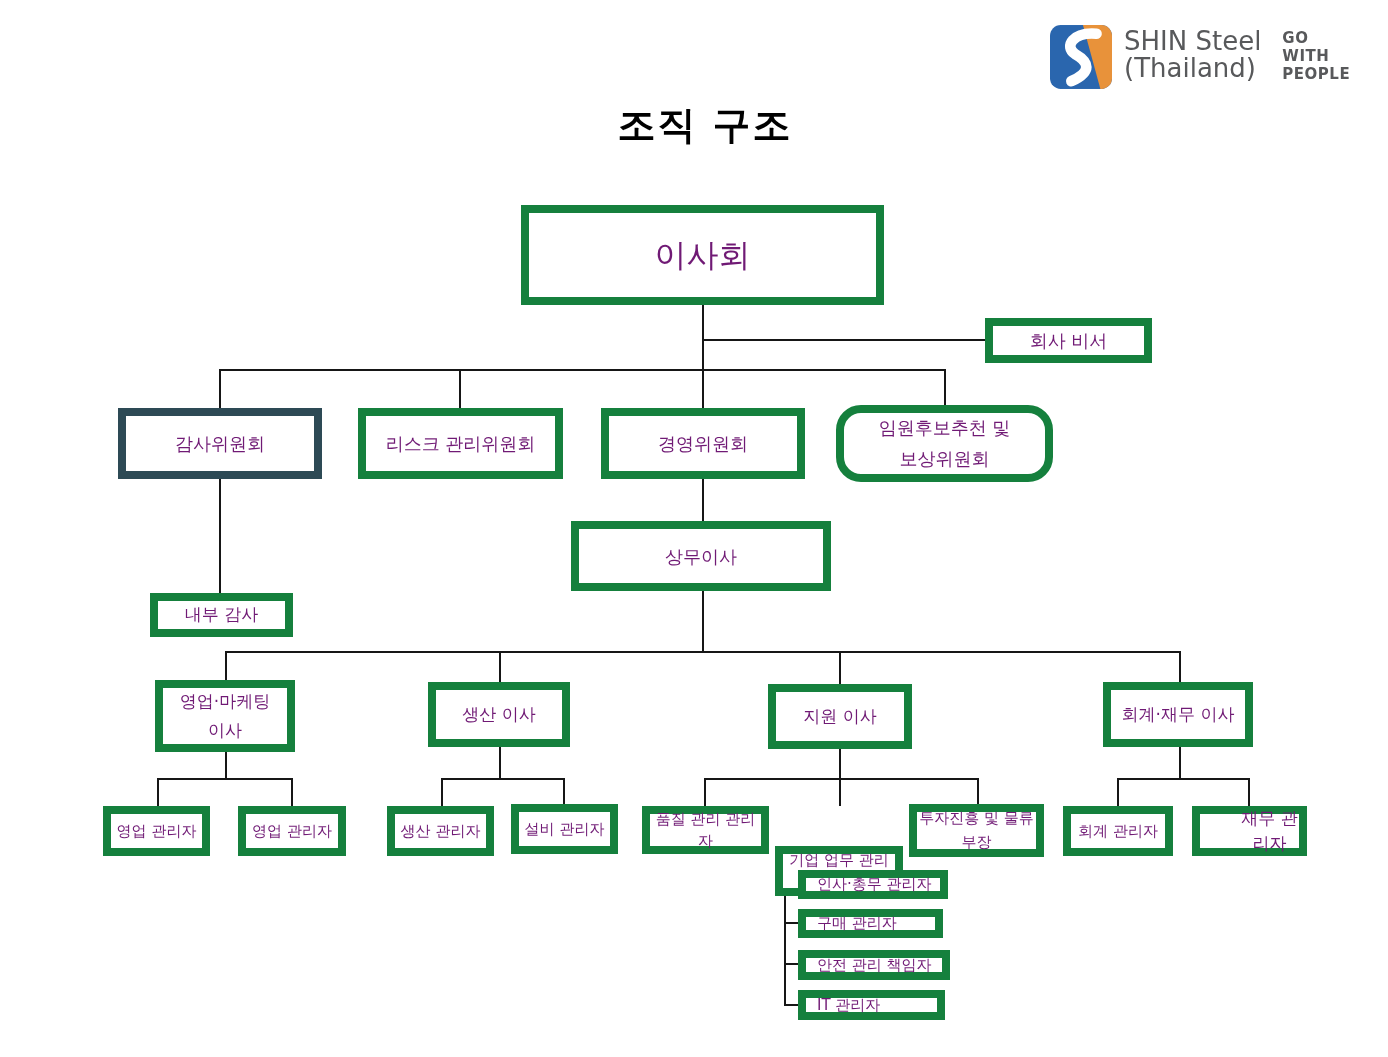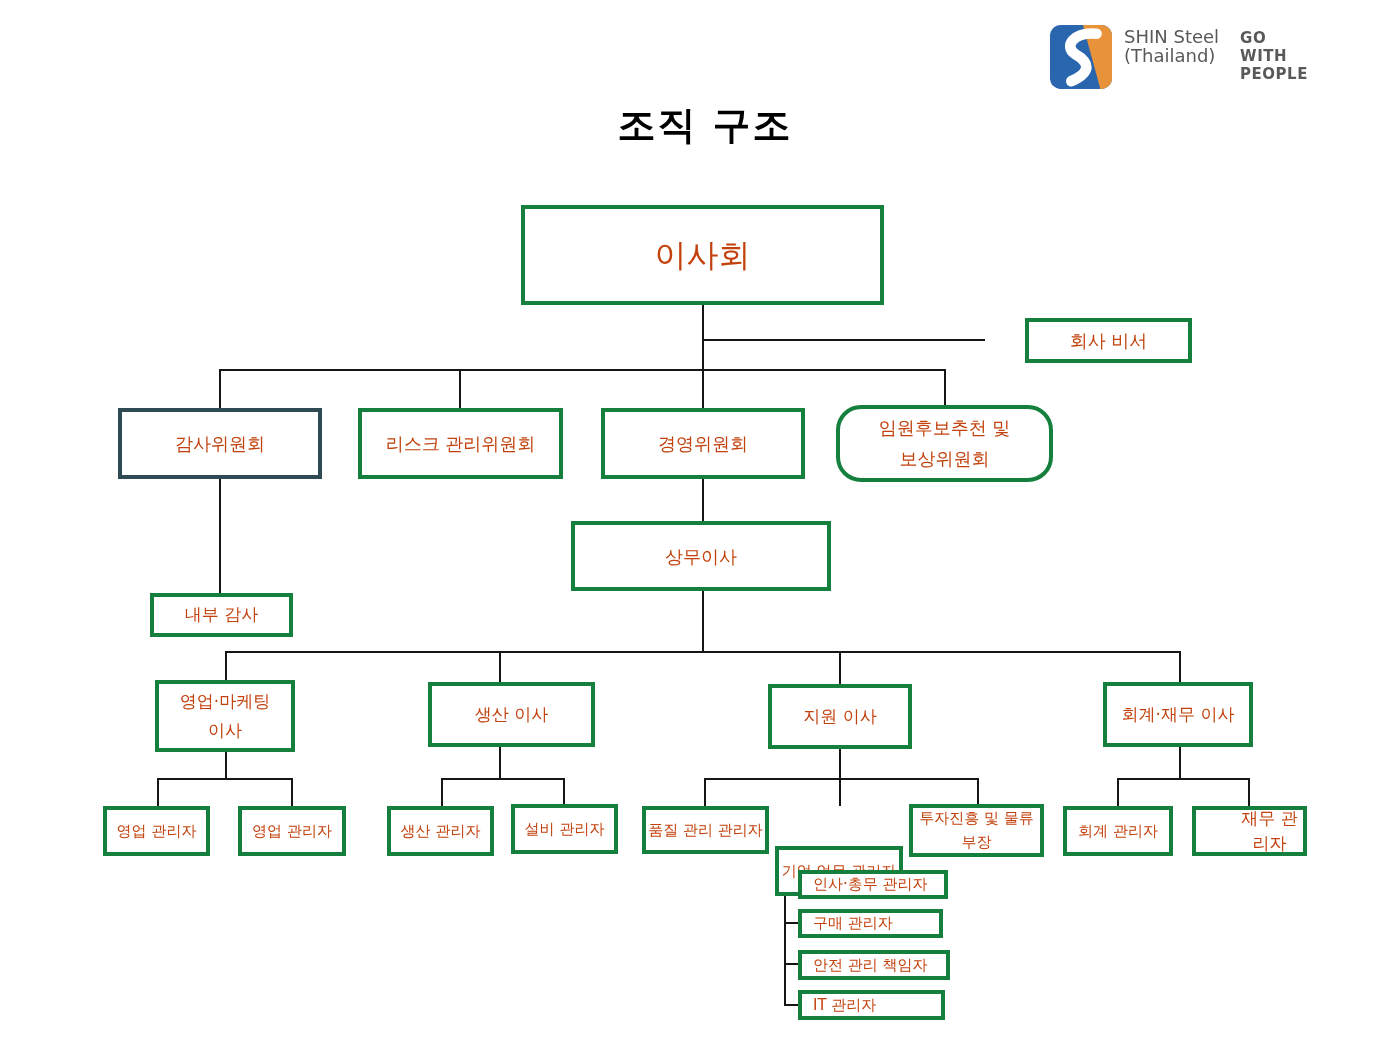--- a/index.html
+++ b/index.html
@@ -5,31 +5,31 @@
   html,body{margin:0;padding:0;background:#ffffff;}
   .page{
     position:relative;width:1388px;height:1057px;background:#ffffff;overflow:hidden;
     font-family:"DejaVu Sans","Liberation Sans",sans-serif;color:#111;
   }
   .title{
     position:absolute;left:0;top:100px;width:1410px;text-align:center;
     font-size:38px;font-weight:bold;color:#000;letter-spacing:2px;
   }
   .box{
-    position:absolute;background:#fff;border:4px solid #15803d;
+    position:absolute;background:#fff;border:8px solid #15803d;
     display:flex;align-items:center;justify-content:center;text-align:center;
-    line-height:1.5;white-space:pre-line;box-sizing:border-box;color:#c2410c;
+    line-height:1.5;white-space:pre-line;box-sizing:border-box;color:#701a75;
   }
   .box.left-align{justify-content:flex-start;text-align:left;padding-left:11px;}
   .hline,.vline{position:absolute;background:#161616;}
   .hline{height:2px;}
   .vline{width:2px;}
   
   .logo{position:absolute;left:1050px;top:25px;display:flex;align-items:flex-start;}
-  .logo-text{margin-left:12px;color:#58595b;font-size:18px;line-height:1.05;padding-top:3px;}
+  .logo-text{margin-left:12px;color:#58595b;font-size:26px;line-height:1.05;padding-top:3px;}
   .logo-slogan{margin-left:21px;color:#58595b;font-size:15px;font-weight:bold;line-height:1.2;padding-top:4px;letter-spacing:0.5px;}
 </style>
 </head>
 <body>
 
 <div class="page">
 
   <div class="logo">
     <svg width="62" height="64" viewBox="0 0 64 66">
       <defs>
@@ -89,39 +89,39 @@
   <div class="vline" style="left:1117px;top:778px;height:28px;"></div>
   <div class="vline" style="left:1248px;top:778px;height:28px;"></div>
   <div class="vline" style="left:784px;top:856px;height:150px;"></div>
   <div class="hline" style="left:784px;top:883px;width:14px;"></div>
   <div class="hline" style="left:784px;top:922px;width:14px;"></div>
   <div class="hline" style="left:784px;top:963px;width:14px;"></div>
   <div class="hline" style="left:784px;top:1004px;width:14px;"></div>
 
   <div class="box" style="left:521px;top:205px;width:363px;height:100px;font-size:32px;">이사회</div>
 
-  <div class="box" style="left:985px;top:318px;width:167px;height:45px;font-size:18px;margin-left:40px;">회사 비서</div>
+  <div class="box" style="left:985px;top:318px;width:167px;height:45px;font-size:18px;">회사 비서</div>
 
   <div class="box" style="left:118px;top:408px;width:204px;height:71px;font-size:18px;border-color:#2d4a55;">감사위원회</div>
 
   <div class="box" style="left:358px;top:408px;width:205px;height:71px;font-size:18px;">리스크 관리위원회</div>
 
   <div class="box" style="left:601px;top:408px;width:204px;height:71px;font-size:18px;">경영위원회</div>
 
   <div class="box" style="left:836px;top:405px;width:217px;height:77px;font-size:18px;line-height:1.7;border-radius:25px;">임원후보추천 및
 보상위원회</div>
 
   <div class="box" style="left:571px;top:521px;width:260px;height:70px;font-size:18px;">상무이사</div>
 
   <div class="box" style="left:150px;top:593px;width:143px;height:44px;font-size:17px;">내부 감사</div>
 
   <div class="box" style="left:155px;top:680px;width:140px;height:72px;font-size:17px;line-height:1.7;">영업·마케팅
 이사</div>
 
-  <div class="box" style="left:428px;top:682px;width:167px;height:65px;font-size:17px;">생산 이사</div>
+  <div class="box" style="left:428px;top:682px;width:142px;height:65px;font-size:17px;">생산 이사</div>
 
   <div class="box" style="left:768px;top:684px;width:144px;height:65px;font-size:17px;">지원 이사</div>
 
   <div class="box" style="left:1103px;top:682px;width:150px;height:65px;font-size:17px;">회계·재무 이사</div>
 
   <div class="box" style="left:103px;top:806px;width:107px;height:50px;font-size:15px;">영업 관리자</div>
 
   <div class="box" style="left:238px;top:806px;width:108px;height:50px;font-size:15px;">영업 관리자</div>
 
   <div class="box" style="left:387px;top:806px;width:107px;height:50px;font-size:15px;">생산 관리자</div>

